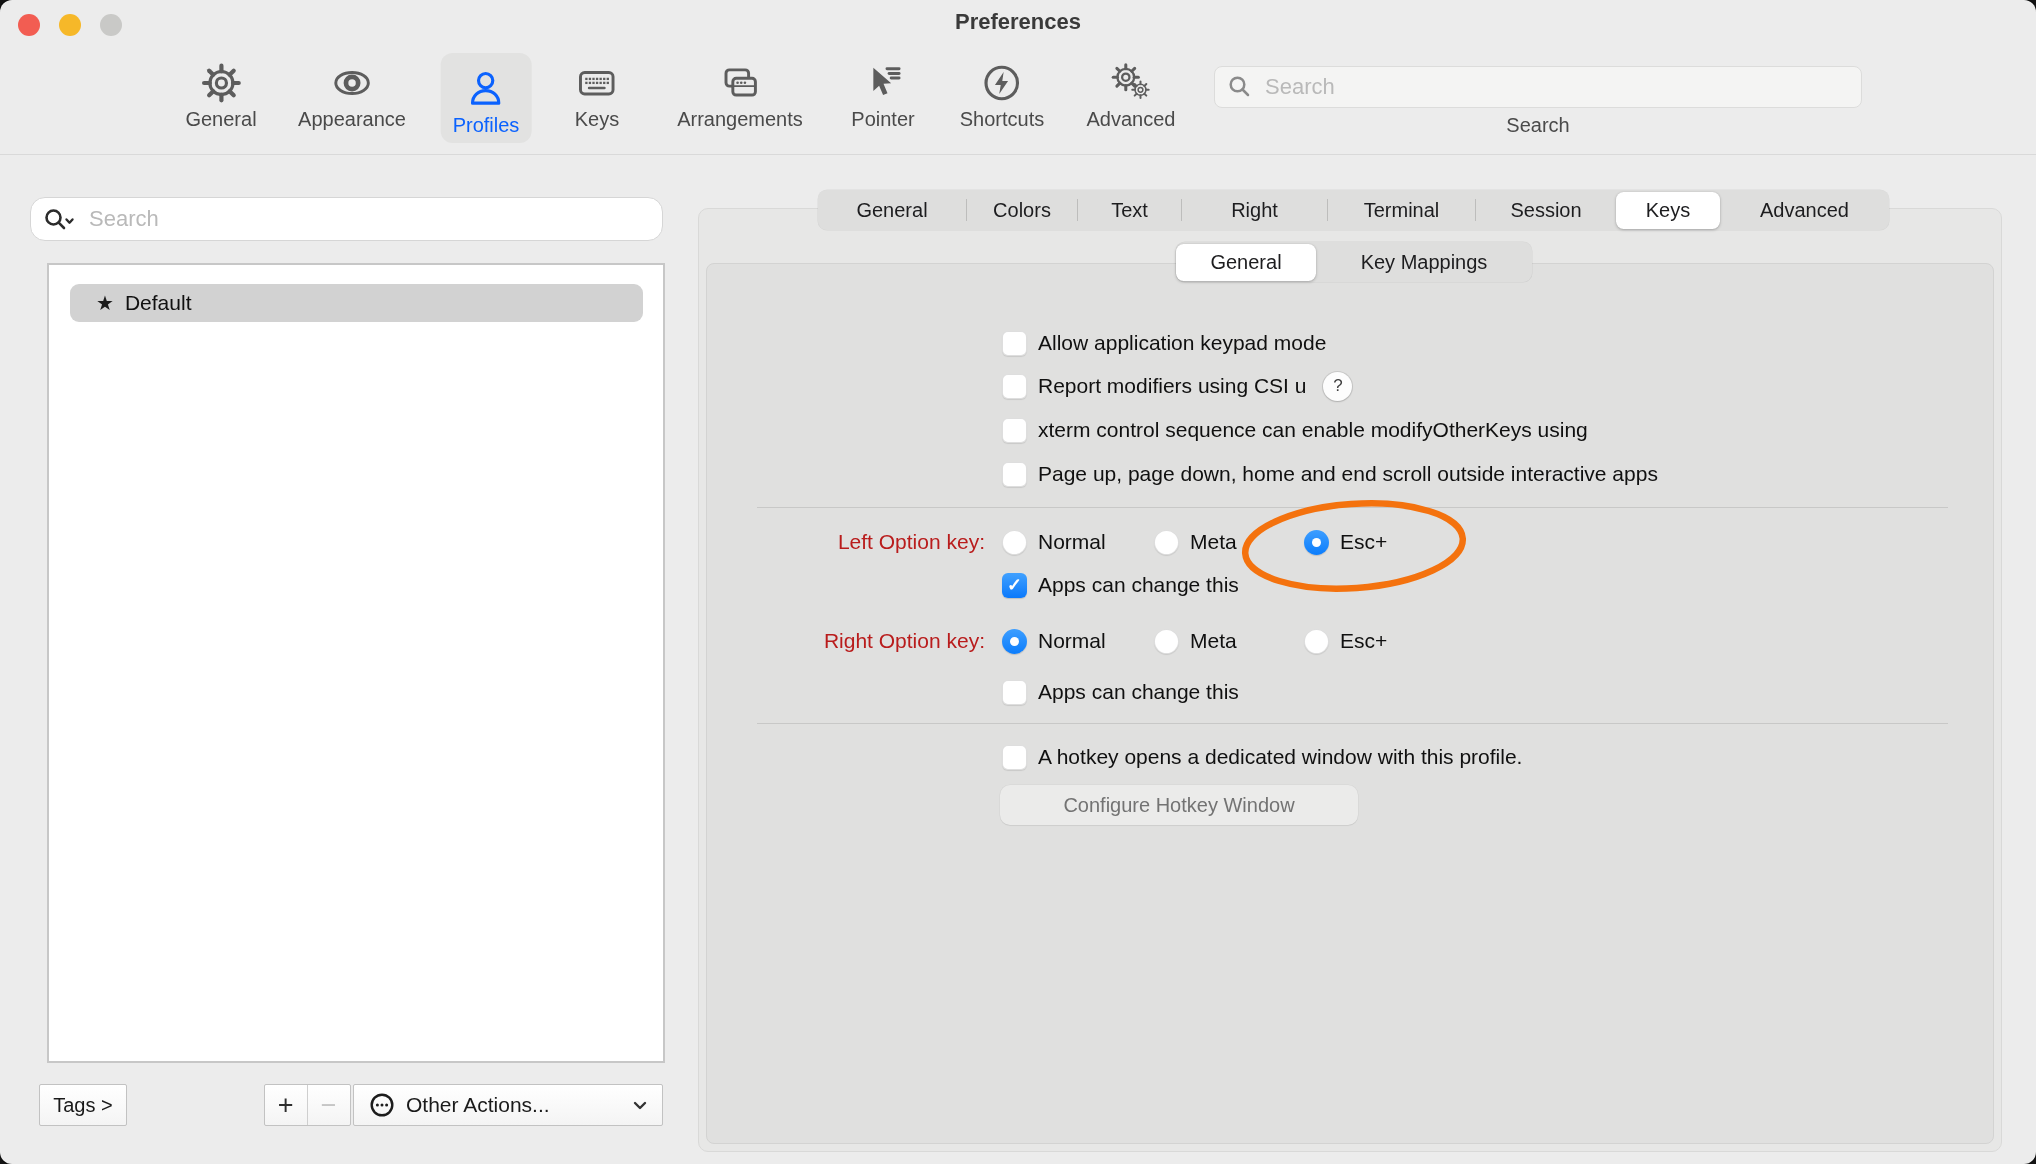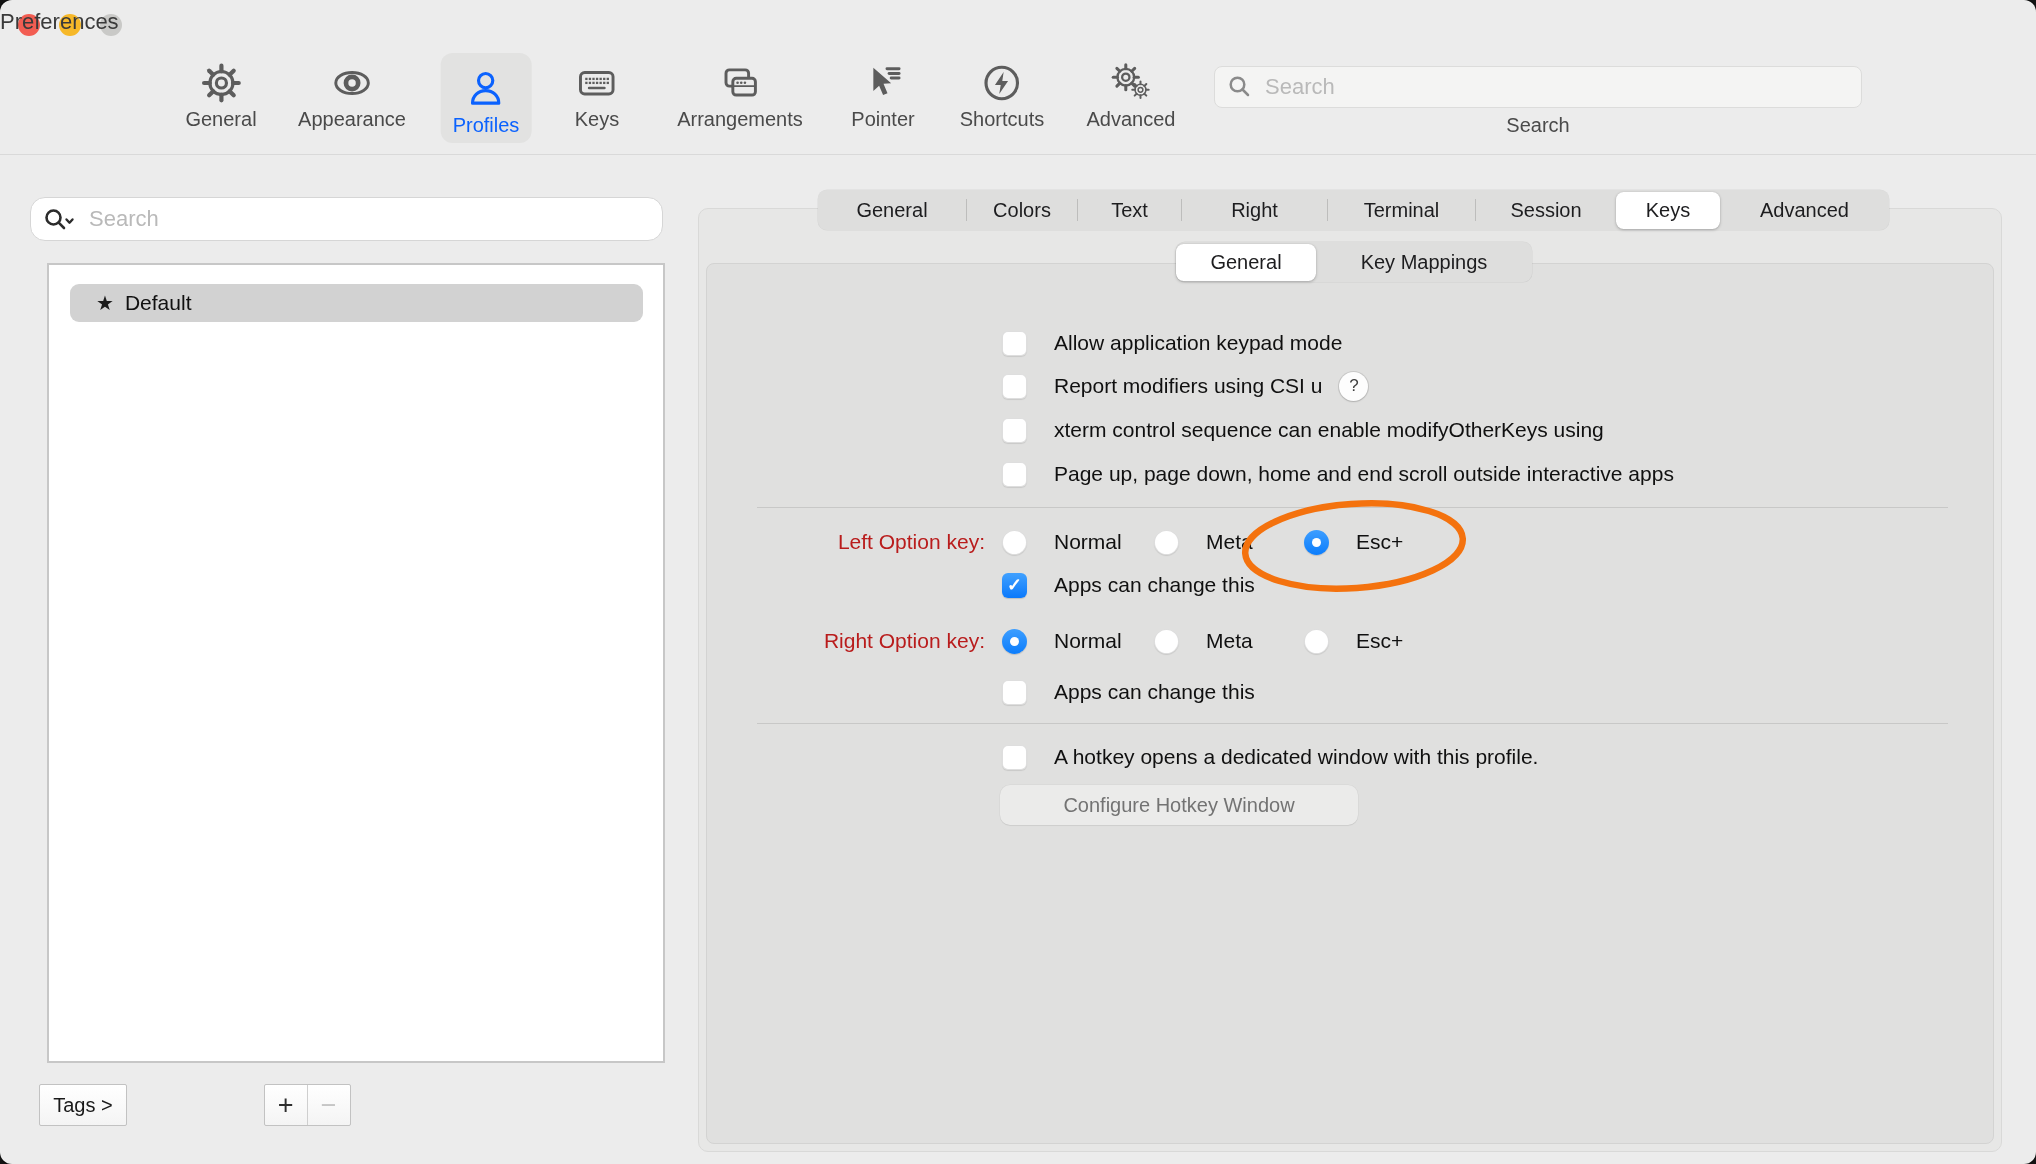--- a/index.html
+++ b/index.html
@@ -8,22 +8,22 @@
   *{box-sizing:border-box;}
   .window{position:absolute;left:0;top:0;width:2036px;height:1164px;background:#ececec;
           border-radius:12px;overflow:hidden;box-shadow:0 0 0 1px rgba(0,0,0,.4);}
 
   
   .traffic{position:absolute;left:18px;top:14px;display:flex;gap:19px;}
   .light{width:22px;height:22px;border-radius:50%;}
   .light.red{background:#f25d52;}
   .light.yellow{background:#f6b829;}
   .light.gray{background:#c9c9c7;}
-  .win-title{position:absolute;left:0;top:9px;width:100%;text-align:left;
-             font-size:22px;font-weight:normal;color:#3a3a3a;}
+  .win-title{position:absolute;left:0;top:9px;width:100%;text-align:center;
+             font-size:22px;font-weight:bold;color:#3a3a3a;}
 
   
   .toolbar-item{position:absolute;top:53px;height:90px;transform:translateX(-50%);
                 display:flex;flex-direction:column;align-items:center;justify-content:flex-start;
                 padding:6px 12px 0;border-radius:12px;}
   .toolbar-item.selected{background:#e2e2e1;justify-content:center;}
   .ti-icon{height:48px;display:flex;align-items:center;justify-content:center;color:#5d5d5d;}
   .toolbar-item.selected .ti-icon{color:#0b62fe;}
   .ti-label{font-size:20px;color:#4a4a4a;margin-top:1px;white-space:nowrap;}
   .toolbar-item.selected .ti-label{color:#0b62fe;}
@@ -86,21 +86,21 @@
   .checkbox{width:25px;height:25px;background:#fff;border-radius:6px;flex:0 0 auto;
             box-shadow:inset 0 0 0 1px rgba(0,0,0,.13), 0 1px 1px rgba(0,0,0,.10);}
   .checkbox.checked{background:linear-gradient(#41a1ff,#0b79fb);display:flex;align-items:center;
                     justify-content:center;color:#fff;font-size:18px;font-weight:bold;
                     box-shadow:0 1px 1px rgba(0,0,0,.15);}
   .radio{width:25px;height:25px;background:#fff;border-radius:50%;flex:0 0 auto;
          box-shadow:inset 0 0 0 1px rgba(0,0,0,.13), 0 1px 1px rgba(0,0,0,.10);}
   .radio.selected{background:linear-gradient(#3d9eff,#0c7dfc);display:flex;align-items:center;
                   justify-content:center;box-shadow:0 1px 1px rgba(0,0,0,.15);}
   .radio.selected::after{content:"";width:9px;height:9px;border-radius:50%;background:#fff;}
-  .ctl-label{font-size:21px;color:#101010;margin-left:27px;white-space:nowrap;line-height:30px;}
+  .ctl-label{font-size:21px;color:#101010;margin-left:11px;white-space:nowrap;line-height:30px;}
   .help-btn{width:29px;height:29px;border-radius:50%;background:#fdfdfd;margin-left:17px;
             display:flex;align-items:center;justify-content:center;font-size:17px;color:#3f3f3f;
             box-shadow:0 0 0 1px rgba(0,0,0,.10), 0 1px 2px rgba(0,0,0,.12);}
   .opt-label{position:absolute;left:700px;width:285px;text-align:right;font-size:21px;
              color:#b91c1c;line-height:30px;white-space:nowrap;}
   .panel-div{position:absolute;left:757px;width:1191px;height:1px;background:#c8c8c7;}
   .cfg-btn{position:absolute;left:1000px;top:785px;width:358px;height:40px;border-radius:10px;
            background:#ebebea;color:#737373;font-size:20px;display:flex;align-items:center;
            justify-content:center;box-shadow:0 0 0 .5px rgba(0,0,0,.05), 0 1px 1px rgba(0,0,0,.06);}
   .annotation{position:absolute;left:1236px;top:494px;pointer-events:none;}
@@ -303,20 +303,33 @@
       <span class="pl-star">★</span>
       <span>Default</span>
     </div>
   </div>
 
   <div class="btm-btn tags-btn">Tags &gt;</div>
   <div class="btm-btn pm-group">
     <div class="pm-cell plus">+</div>
     <div class="pm-cell minus">−</div>
   </div>
+  <div class="btm-btn oa-btn">
+    <span class="oa-icon">
+        <svg width="26" height="26">
+          <use href="#sym-circle-ellipsis"></use>
+        </svg>
+      </span>
+    <span>Other Actions...</span>
+    <span class="oa-chevron">
+        <svg width="14" height="9">
+          <use href="#sym-chevron-down"></use>
+        </svg>
+      </span>
+  </div>
 
   <div class="outer-panel"></div>
   <div class="inner-panel"></div>
 
   <div class="tabbar main-tabs">
     <div class="seg" style="width:148px">General</div>
     <div class="seg-sep"></div>
     <div class="seg" style="width:110px">Colors</div>
     <div class="seg-sep"></div>
     <div class="seg" style="width:103px">Text</div>

